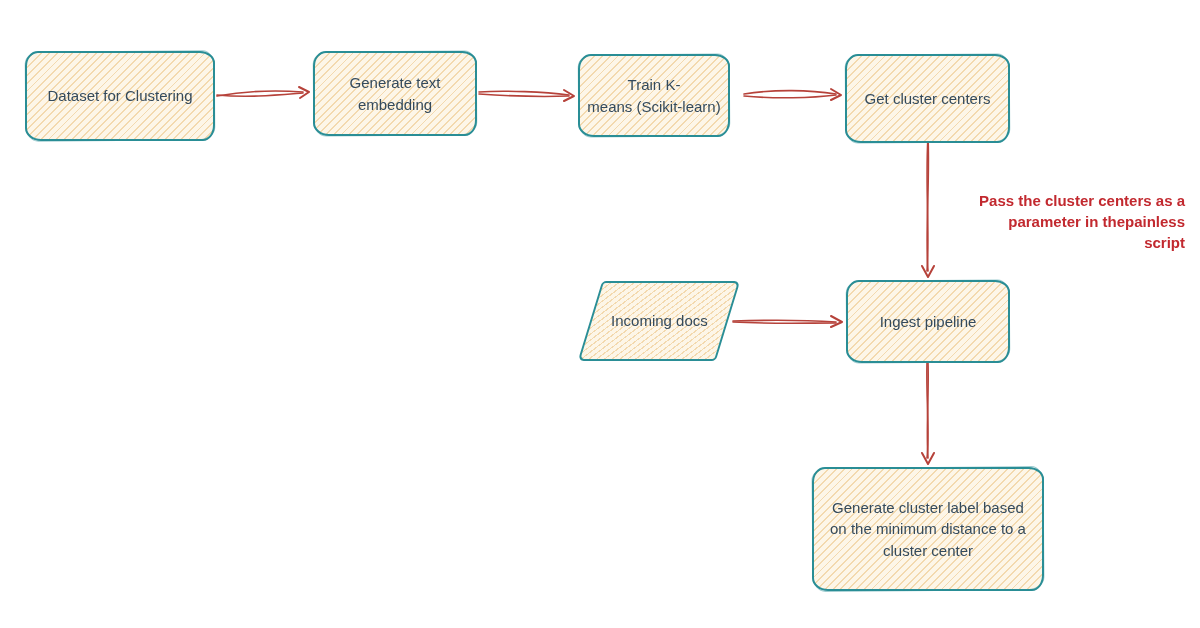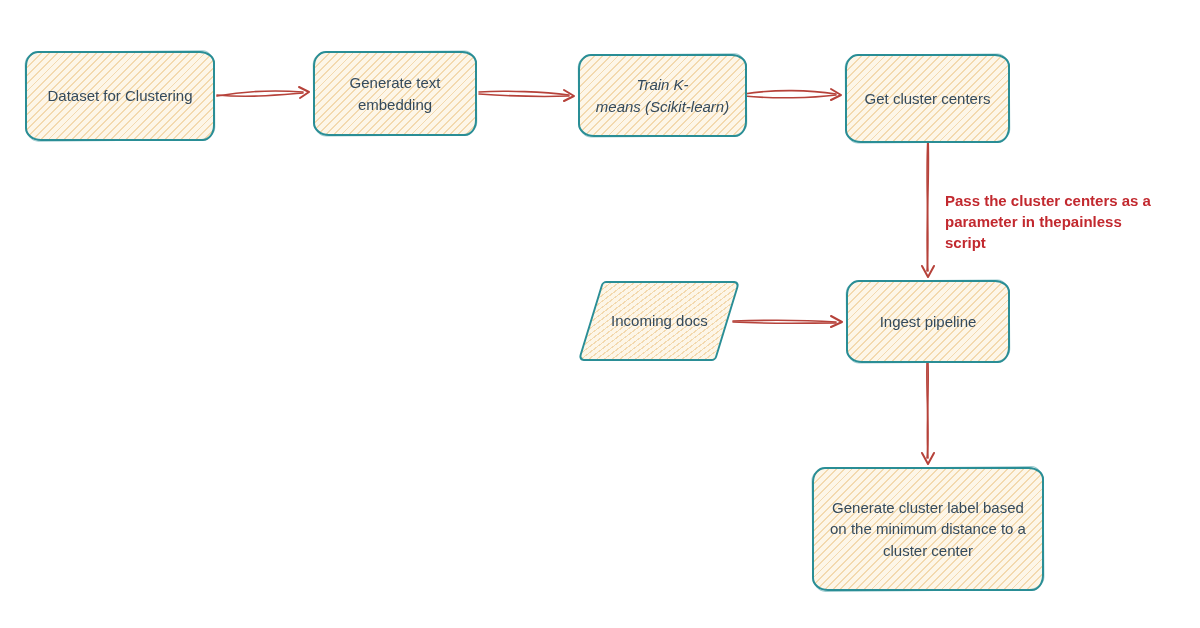--- a/index.html
+++ b/index.html
@@ -49,32 +49,32 @@
 
   .para{
     transform:skewX(-17deg);
     border-radius:4px 6px 4px 6px;
   }
   .para::before{display:none;}
   .para .node-label{transform:skewX(17deg);}
 
   #n-dataset   {left:25px;  top:51px;  width:190px; height:90px;}
   #n-embedding {left:313px; top:51px;  width:164px; height:85px;}
-  #n-train     {left:578px; top:54px;  width:169px; height:83px;font-style:italic;}
+  #n-train     {left:578px; top:54px;  width:152px; height:83px;}
   #n-centers   {left:845px; top:54px;  width:165px; height:89px;}
   #n-incoming  {left:590px; top:281px; width:138px; height:80px;}
   #n-ingest    {left:846px; top:280px; width:164px; height:83px;}
   #n-genlabel  {left:812px; top:467px; width:232px; height:124px;justify-content:center;}
 
   .annotation{
     position:absolute;
     left:945px;top:190px;width:240px;
     color:var(--annotation-text);
     font-size:15px;font-weight:600;line-height:21px;
-    text-align:left;
+    text-align:right;
     white-space:pre-line;
   }
 </style>
 </head>
 <body>
 
 <div class="canvas">
 
   <svg class="arrows" viewBox="0 0 1200 628" aria-hidden="true">
     <g class="arrow">

